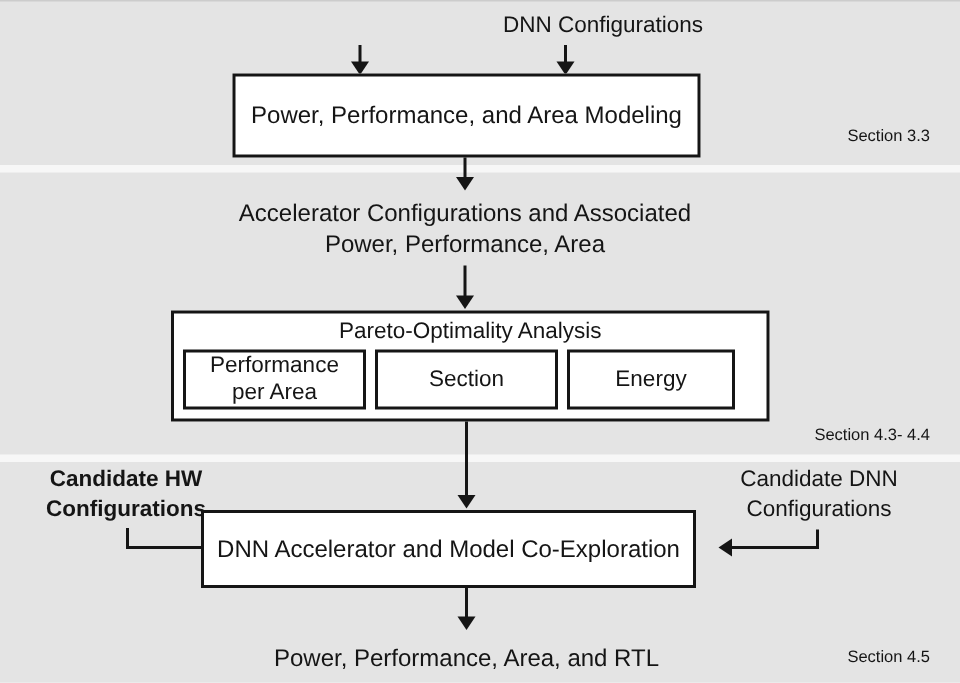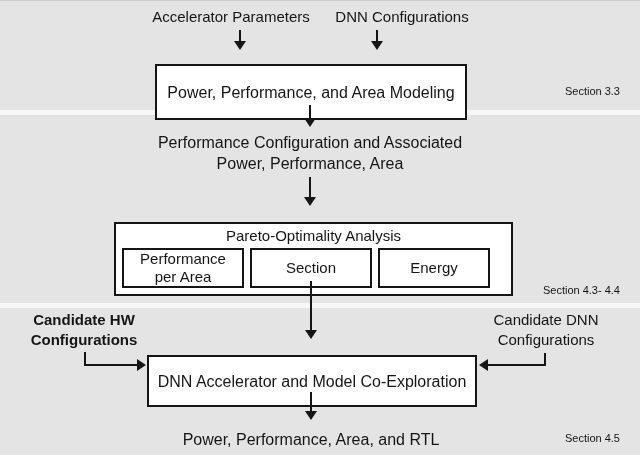--- a/index.html
+++ b/index.html
@@ -8,21 +8,20 @@
     background:#e4e4e4;color:#151515;
     font-family:"Liberation Sans",sans-serif;
     overflow:hidden;
     box-shadow:inset 0 1px 0 rgba(0,0,0,0.10);
   }
   .divider{position:absolute;left:0;width:640px;height:5px;background:#f7f7f7;}
   .box{
     position:absolute;background:#ffffff;border:2px solid #151515;
     box-sizing:border-box;display:flex;align-items:center;justify-content:center;
     text-align:center;
-    margin-top:15px;
   }
   .lbl{position:absolute;text-align:center;}
   .vline{position:absolute;width:2px;background:#151515;transform:translateX(-50%);}
   .hline{position:absolute;height:2px;background:#151515;}
   .ah-down{
     position:absolute;width:0;height:0;transform:translateX(-50%);
     border-left:6px solid transparent;border-right:6px solid transparent;
     border-top:9px solid #151515;
   }
   .ah-right{
@@ -40,39 +39,38 @@
   .fs16{font-size:16px;line-height:21px;}
 </style>
 </head>
 <body>
 
 <div class="canvas">
 
   <div class="divider" style="top:110px;"></div>
   <div class="divider" style="top:303px;"></div>
 
-  <div class="lbl fs15" style="left:131px;top:7px;width:200px;">Accelerator Parameters</div>
   <div class="lbl fs15" style="left:302px;top:7px;width:200px;">DNN Configurations</div>
 
   <div class="vline" style="left:240px;top:30px;height:12px;"></div>
   <div class="ah-down" style="left:240px;top:41px;"></div>
   <div class="vline" style="left:377px;top:30px;height:12px;"></div>
   <div class="ah-down" style="left:377px;top:41px;"></div>
 
   <div class="box fs16" style="left:155px;top:49px;width:312px;height:56px;">
     <span>Power, Performance, and Area Modeling</span>
   </div>
 
   <div class="section-lbl" style="top:85px;">Section 3.3</div>
 
   <div class="vline" style="left:310px;top:105px;height:14px;"></div>
   <div class="ah-down" style="left:310px;top:118px;"></div>
 
   <div class="lbl fs16" style="left:110px;top:132px;width:400px;">
-    <div>Performance Configuration and Associated</div>
+    <div>Accelerator Configurations and Associated</div>
     <div>Power, Performance, Area</div>
   </div>
 
   <div class="vline" style="left:310px;top:177px;height:21px;"></div>
   <div class="ah-down" style="left:310px;top:197px;"></div>
 
   <div class="box" style="left:114px;top:207px;width:399px;height:74px;align-items:flex-start;">
     <span class="fs15" style="margin-top:2px;">Pareto-Optimality Analysis</span>
   </div>
 
@@ -94,21 +92,21 @@
   <div class="lbl fs15" style="left:14px;top:310px;width:140px;font-weight:bold;">Candidate HW Configurations</div>
   <div class="vline" style="left:85px;top:352px;height:14px;"></div>
   <div class="hline" style="left:84px;top:364px;width:53px;"></div>
   <div class="ah-right" style="left:137px;top:359px;"></div>
 
   <div class="lbl fs15" style="left:476px;top:310px;width:140px;">Candidate DNN Configurations</div>
   <div class="vline" style="left:545px;top:353px;height:13px;"></div>
   <div class="hline" style="left:488px;top:364px;width:58px;"></div>
   <div class="ah-left" style="left:479px;top:359px;"></div>
 
-  <div class="box fs16" style="left:147px;top:340px;width:330px;height:52px;">
+  <div class="box fs16" style="left:134px;top:340px;width:330px;height:52px;">
     <span>DNN Accelerator and Model Co-Exploration</span>
   </div>
 
   <div class="vline" style="left:311px;top:392px;height:20px;"></div>
   <div class="ah-down" style="left:311px;top:411px;"></div>
 
   <div class="lbl fs16" style="left:111px;top:429px;width:400px;">Power, Performance, Area, and RTL</div>
 
   <div class="section-lbl" style="top:432px;">Section 4.5</div>
 

